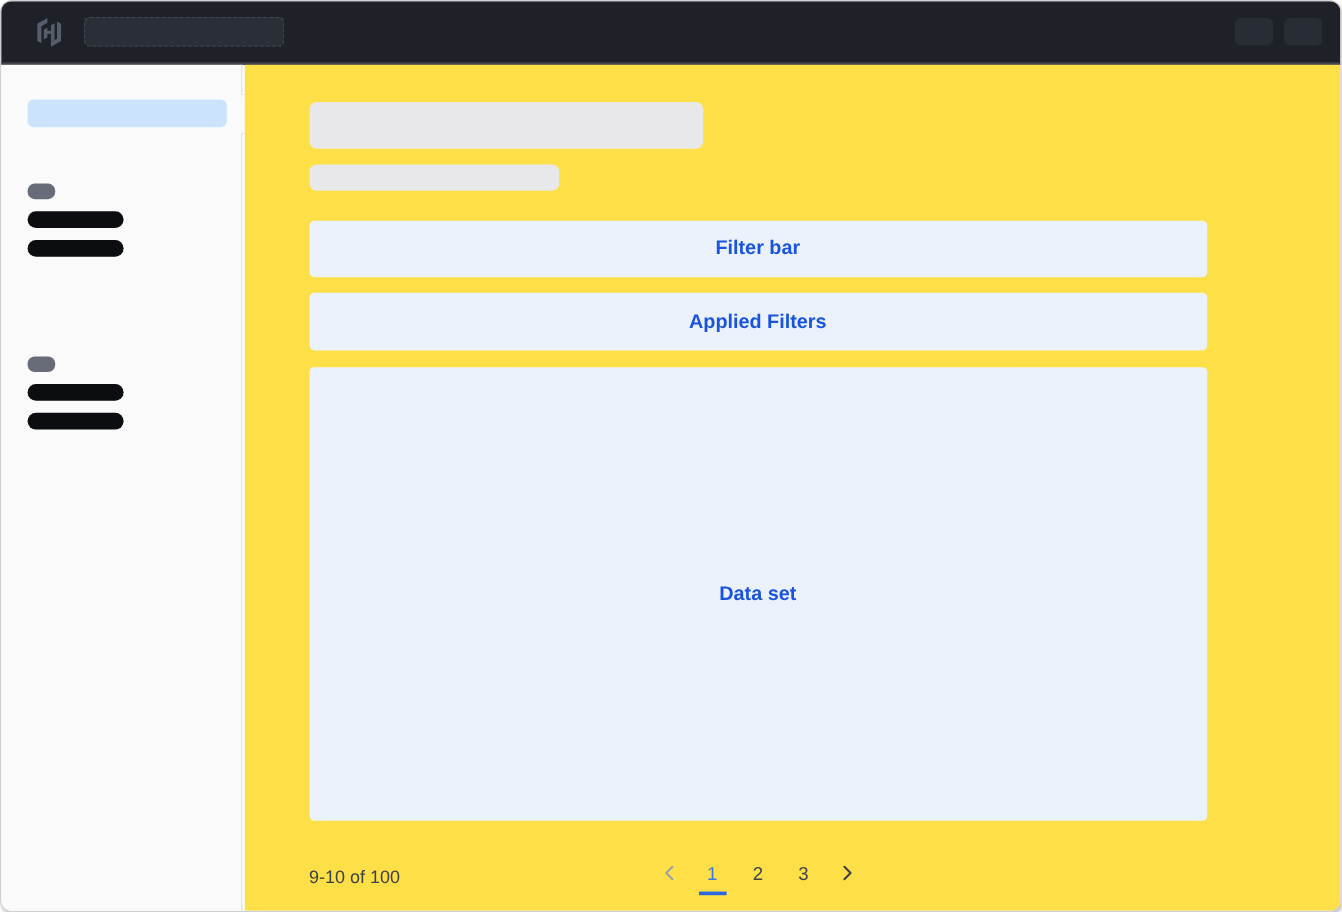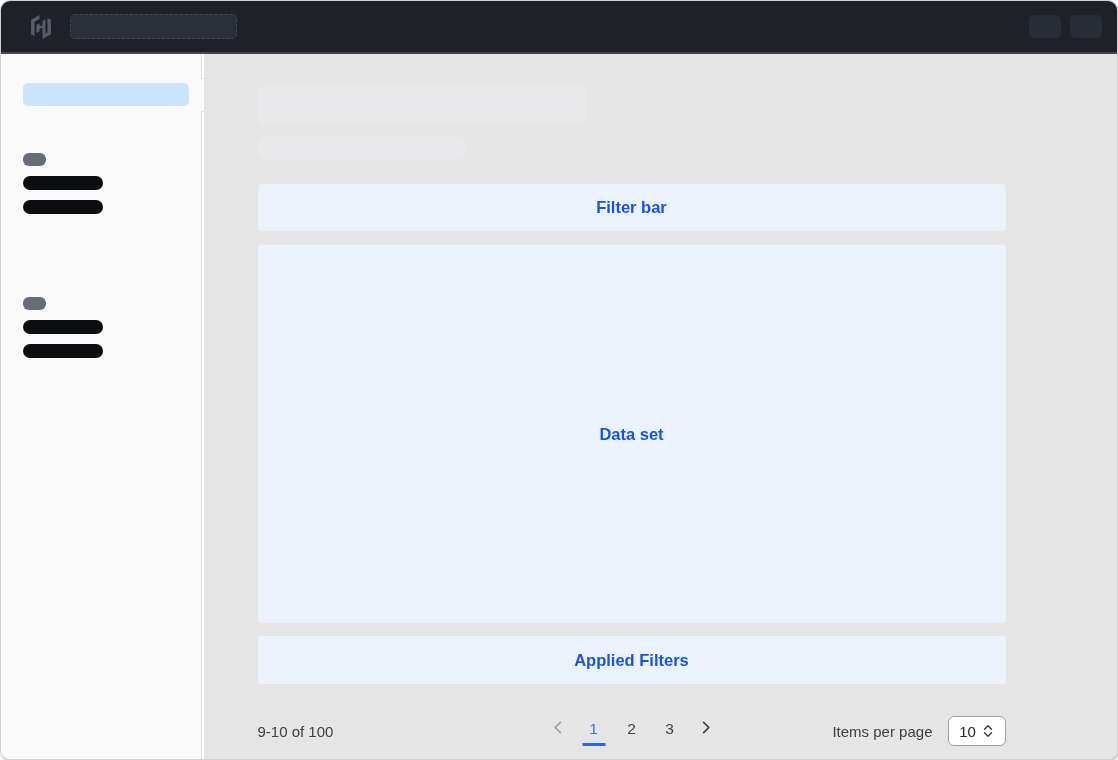--- a/index.html
+++ b/index.html
@@ -50,21 +50,21 @@
     width: 16px; height: 34px;
     background: #fbfbfc;
     border: 1.5px solid #dfe0e4; border-left: none;
     border-radius: 0 8px 8px 0;
     cursor: pointer;
   }
 
   
   .main {
     position: absolute; left: 202.5px; top: 53px; right: 0; bottom: 0;
-    background: #e5e5e5;
+    background: #fde047;
     padding-left: 54px;
   }
   .skel-title    { margin-top: 31px; width: 328px; height: 39px; background: #e8e8ea; border-radius: 6px; }
   .skel-subtitle { margin-top: 13px; width: 208px; height: 22px; background: #e8e8ea; border-radius: 6px; }
 
   .blue-box {
     width: 748px;
     background: #ebf2fc;
     border-radius: 4px;
     display: flex; align-items: center; justify-content: center;
@@ -142,26 +142,26 @@
   </nav>
 
   <main class="main">
     <div class="skel-title"></div>
     <div class="skel-subtitle"></div>
 
     <section class="blue-box filter-bar">
       <span>Filter bar</span>
     </section>
 
+    <section class="blue-box applied">
+      <span>Applied Filters</span>
+    </section>
+
     <section class="blue-box dataset">
       <span>Data set</span>
-    </section>
-
-    <section class="blue-box applied">
-      <span>Applied Filters</span>
     </section>
 
     <div class="pagination">
       <span class="range-text">9-10 of 100</span>
 
       <div class="pager">
         <button class="pager-chevron" aria-label="previous page">
           <svg width="15" height="15" viewBox="0 0 16 16">
               <path d="M10.5 2.5 5 8l5.5 5.5" fill="none" stroke="#9da0a6" stroke-width="1.8" stroke-linecap="round" stroke-linejoin="round"></path>
             </svg>
@@ -169,26 +169,16 @@
         <button class="page-btn active">1</button>
         <button class="page-btn">2</button>
         <button class="page-btn">3</button>
         <button class="pager-chevron" aria-label="next page">
           <svg width="15" height="15" viewBox="0 0 16 16">
               <path d="M5.5 2.5 11 8l-5.5 5.5" fill="none" stroke="#3b3f46" stroke-width="1.8" stroke-linecap="round" stroke-linejoin="round"></path>
             </svg>
         </button>
       </div>
 
-      <div class="per-page">
-        <span>Items per page</span>
-        <div class="select-box">
-          <span>10</span>
-          <svg width="12" height="14" viewBox="0 0 12 14">
-            <path d="M2.5 5.2 6 1.8l3.5 3.4" fill="none" stroke="#3b3f46" stroke-width="1.5" stroke-linecap="round" stroke-linejoin="round"></path>
-            <path d="M2.5 8.8 6 12.2l3.5-3.4" fill="none" stroke="#3b3f46" stroke-width="1.5" stroke-linecap="round" stroke-linejoin="round"></path>
-          </svg>
-        </div>
-      </div>
     </div>
   </main>
 
 </div>
 
 </body></html>

